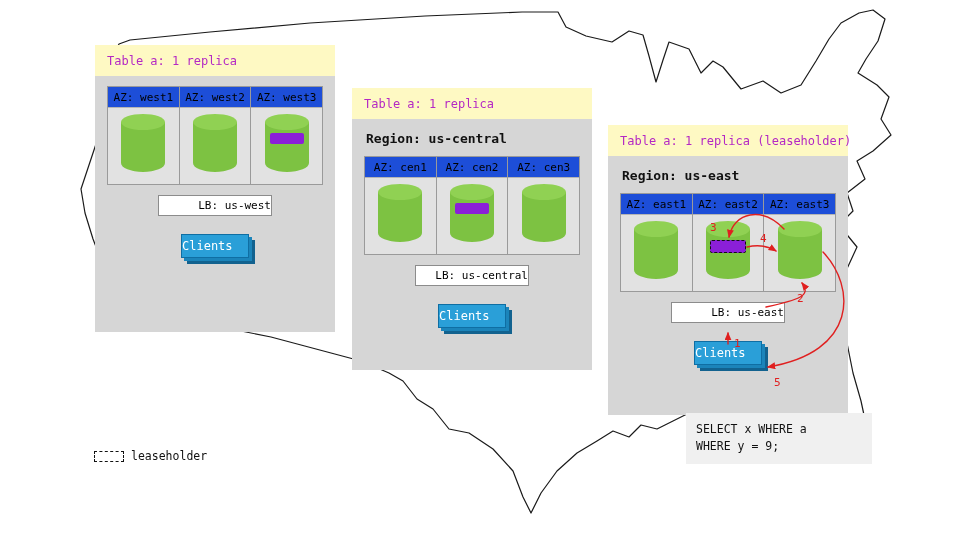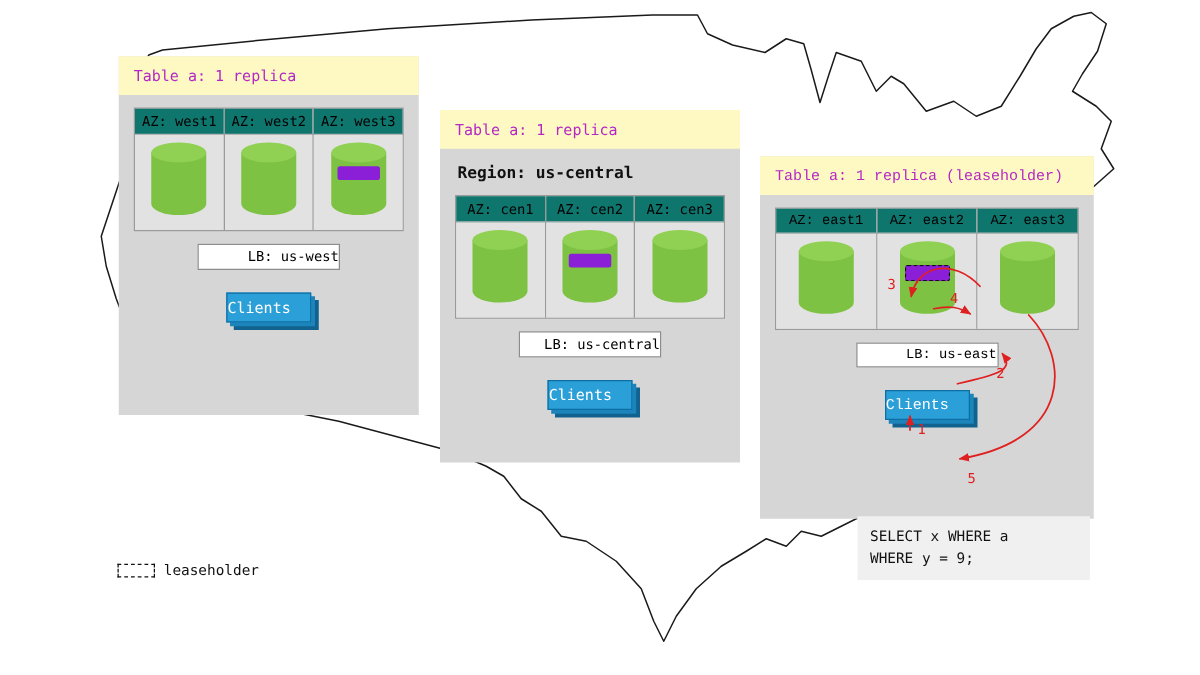--- a/index.html
+++ b/index.html
@@ -15,21 +15,21 @@
   .table-header{
     background:#fef9c3;color:#b428c4;font-size:12px;
     padding:9px 12px 8px;white-space:nowrap;
   }
   .panel-body{padding:0 12px;}
   .region-label{font-size:13px;font-weight:bold;color:#111;margin:12px 2px 0;}
   .az-row{display:flex;margin-top:10px;border:1px solid #9a9a9a;background:#dedede;}
   .az-cell{flex:1;border-left:1px solid #9a9a9a;min-width:0;}
   .az-cell:first-child{border-left:none;}
   .az-label{
-    background:#0f766e;border-bottom:1px solid #b5b5b5;
+    background:#1d4ed8;border-bottom:1px solid #b5b5b5;
     font-size:11px;text-align:center;padding:4px 0 3px;white-space:nowrap;
   }
   .cyl-area{height:76px;display:flex;justify-content:center;background:#e2e2e2;}
   .cyl{position:relative;width:44px;height:50px;background:#7dc242;
     border-radius:0 0 22px 22px / 0 0 9px 9px;margin-top:14px;}
   .cyl::before{content:"";position:absolute;left:0;top:-8px;width:44px;height:16px;
     background:#90d153;border-radius:50%;}
   .band{position:absolute;left:5px;top:11px;width:34px;height:11px;
     background:#8b1fd8;border-radius:2px;z-index:2;}
   .band.lease{left:4px;width:36px;height:13px;border:1.6px dashed #111;box-sizing:border-box;}
@@ -37,21 +37,21 @@
     width:112px;margin:10px auto 0;background:#ffffff;border:1px solid #8c8c8c;
     font-size:11px;text-align:right;padding:3px 0;white-space:nowrap;
   }
   .clients-btn{
     display:block;margin:18px auto 0;width:66px;background:#2a9fd8;
     border:1px solid #0f6ea3;color:#ffffff;font-size:12px;text-align:left;
     padding:4px 0;box-shadow:3px 3px 0 #1b84ba,6px 6px 0 #12628f;
   }
   #panel-us-west{left:95px;top:45px;width:240px;height:287px;}
   #panel-us-central{left:352px;top:88px;width:240px;height:282px;}
-  #panel-us-east{left:608px;top:125px;width:267px;height:290px;font-family:Liberation Mono, monospace;}
+  #panel-us-east{left:608px;top:125px;width:240px;height:290px;}
 
   .sql-box{
     position:absolute;left:686px;top:413px;width:166px;z-index:2;
     background:#f0f0f0;padding:8px 10px;font-size:11.5px;line-height:1.5;color:#111;
   }
   .legend{position:absolute;left:94px;top:449px;z-index:2;display:flex;align-items:center;gap:7px;}
   .legend-swatch{width:30px;height:11px;border:1.6px dashed #111;background:#fff;box-sizing:border-box;}
   .legend-label{font-size:11.5px;color:#111;}
   .flow-num{font-family:"DejaVu Sans Mono",monospace;font-size:11px;fill:#e02020;}
 </style>
@@ -131,20 +131,21 @@
       </div>
     </div>
     <div class="lb-box">LB: us-central</div>
     <div class="clients-btn">Clients</div>
   </div>
 </div>
 
 <div class="panel" id="panel-us-east">
   <div class="table-header">Table a: 1 replica (leaseholder)</div>
   <div class="panel-body">
+    <div class="region-label">Region: us-east</div>
     <div class="az-row">
       <div class="az-cell">
         <div class="az-label">AZ: east1</div>
         <div class="cyl-area">
             <div class="cyl"></div>
           </div>
       </div>
       <div class="az-cell">
         <div class="az-label">AZ: east2</div>
         <div class="cyl-area">

